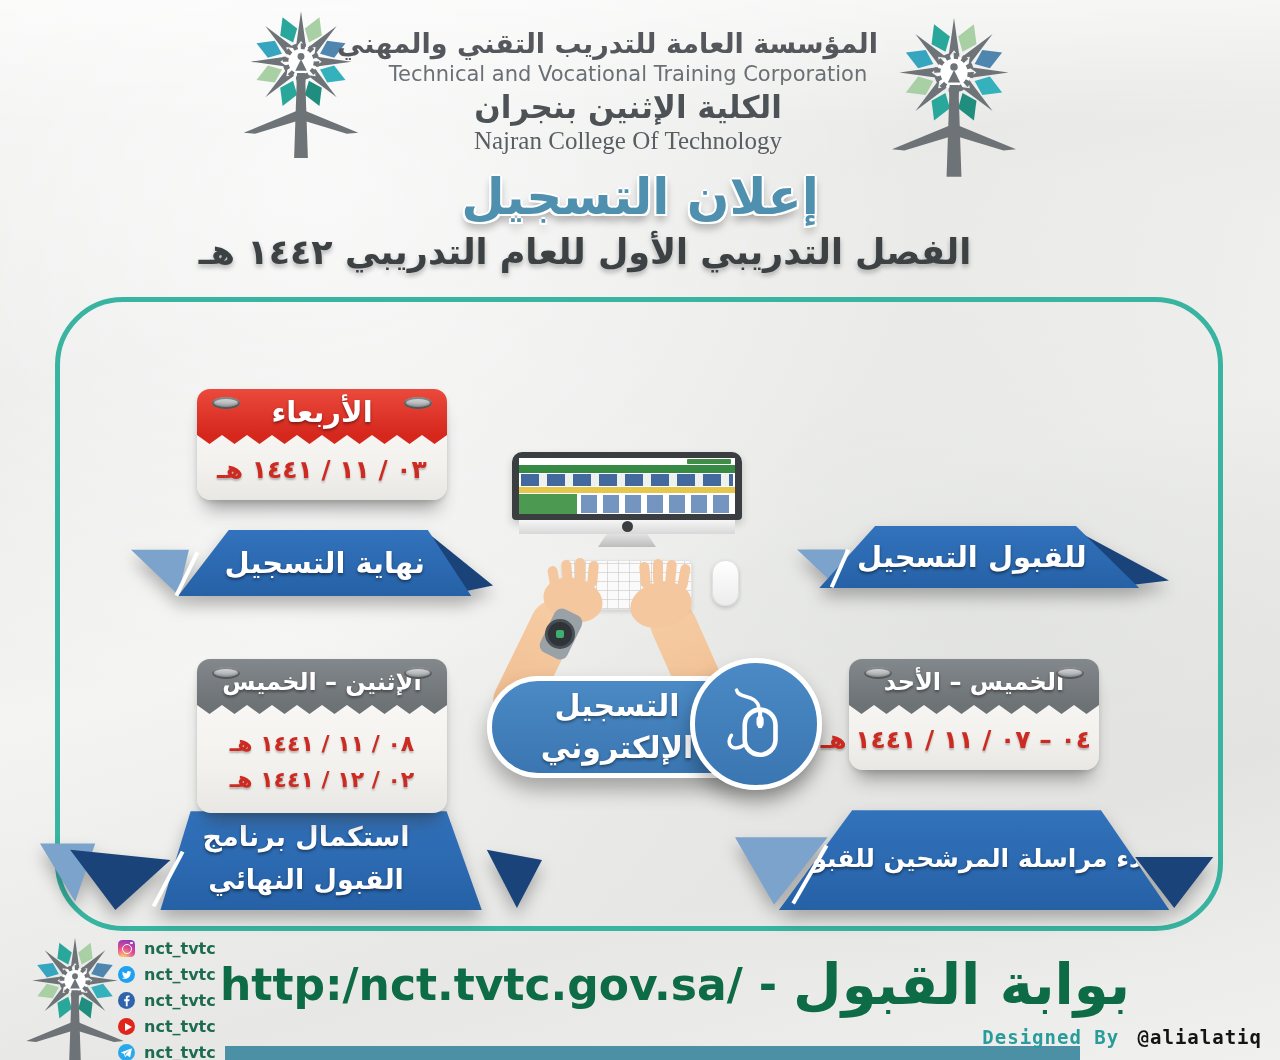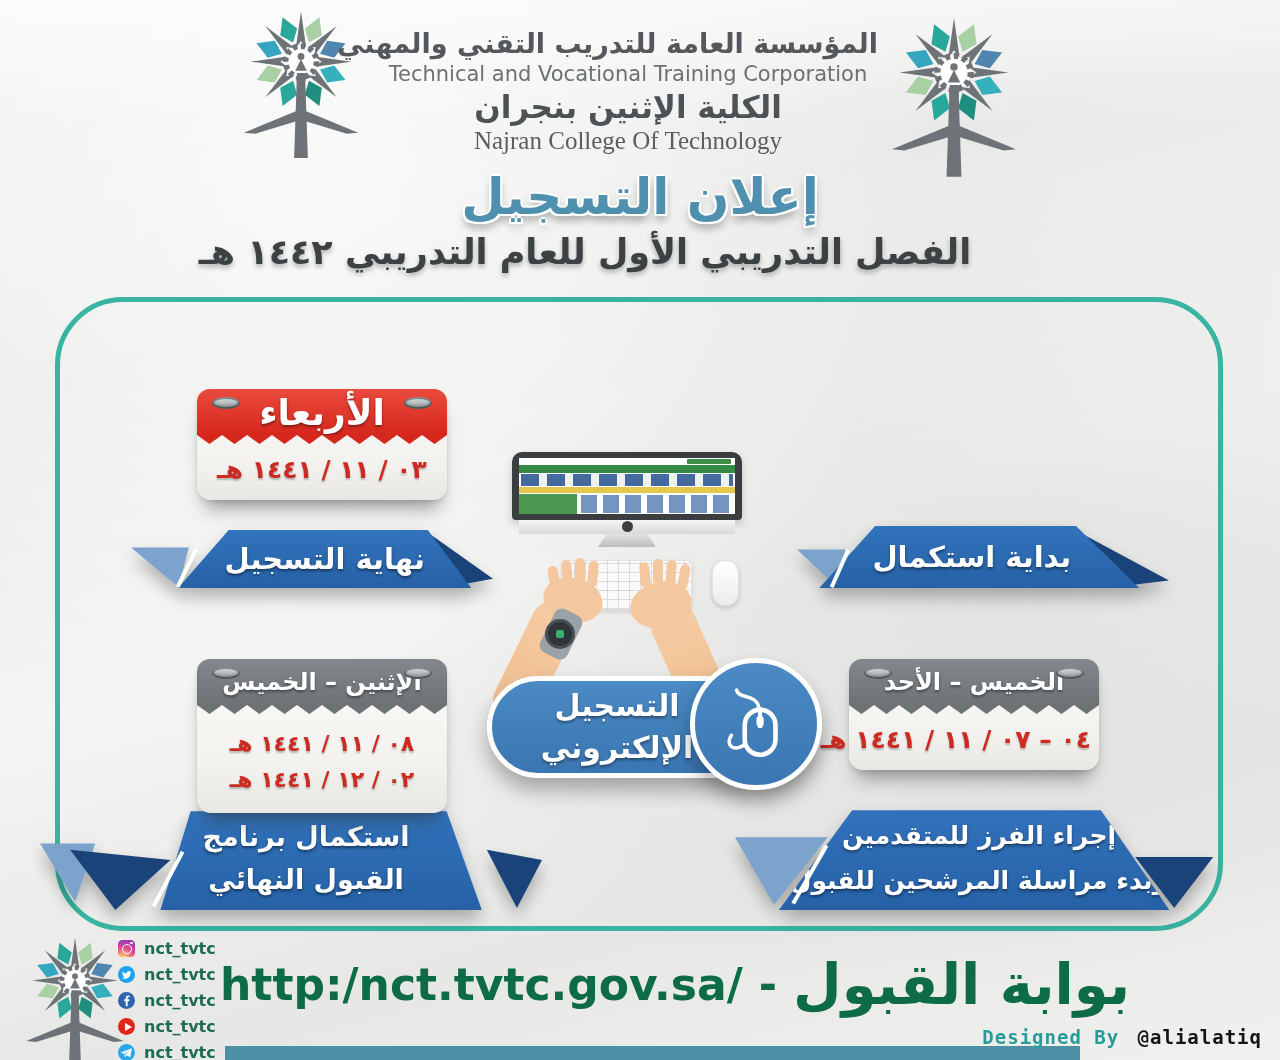--- a/index.html
+++ b/index.html
@@ -44,21 +44,21 @@
   #card-start{left:849px;top:389px;}
   #card-final{left:197px;top:659px;}
   #card-sort{left:849px;top:659px;}
   .cal-header{position:relative;height:46px;border-radius:13px 13px 0 0;
     display:flex;align-items:center;justify-content:center;}
   .cal-header.red{background:linear-gradient(#ea4a3c,#d6271d);}
   .cal-header.gray{background:linear-gradient(#83888c,#6d7275);}
   .cal-header.red .torn{color:#d6271d;}
   .cal-header.gray .torn{color:#6d7275;}
   .torn{position:absolute;left:0;top:100%;width:100%;height:9px;display:block;z-index:2;}
-  .cal-day{color:#fff;font-weight:800;font-size:36px;white-space:nowrap;
+  .cal-day{color:#fff;font-weight:800;font-size:29px;white-space:nowrap;
     text-shadow:0 2px 3px rgba(0,0,0,.4);}
   .cal-day.small{font-size:24px;}
   .rivet{position:absolute;top:8px;width:28px;height:12px;border-radius:50%;
     background:linear-gradient(#d9dcde,#989ea2);
     box-shadow:inset 0 0 0 2px rgba(35,35,35,.45),inset 0 -3px 3px rgba(0,0,0,.25);}
   .rivet.l{left:15px;}.rivet.r{right:15px;}
   .cal-body{padding:20px 8px 16px;text-align:center;}
   .cal-date{direction:rtl;color:#cd2a21;font-weight:800;font-size:25px;white-space:nowrap;
     text-shadow:0 2px 2px rgba(0,0,0,.25);}
   .cal-date.two{font-size:22px;line-height:1.55;padding-top:2px;}
@@ -68,21 +68,21 @@
   .rb{position:absolute;inset:0;}
   .rb-main{display:flex;flex-direction:column;align-items:center;justify-content:center;
     color:#fff;font-weight:800;direction:rtl;z-index:2;
     background:linear-gradient(#3273bd,#2661a6);
     text-shadow:0 2px 3px rgba(0,0,0,.45);}
   .rb-navy{background:#1a4379;z-index:1;}
   .rb-light{background:#7ba3cc;z-index:1;}
   .rb-slash{position:absolute;width:4px;background:#fff;z-index:3;}
   .rb-main span{white-space:nowrap;}
 
-  #rb-end{left:131px;top:530px;width:362px;height:58px;}
+  #rb-end{left:131px;top:530px;width:362px;height:66px;}
   #rb-end .rb-main{clip-path:polygon(27% 0,82% 0,94% 100%,13% 100%);font-size:29px;}
   #rb-end .rb-main span{padding-left:7%;}
   #rb-end .rb-navy{clip-path:polygon(81% 0,100% 84%,86% 100%);}
   #rb-end .rb-light{clip-path:polygon(0% 30%,16% 30%,13% 98%);}
   #rb-end .rb-slash{left:15%;top:30%;height:72%;transform:rotate(26deg);}
 
   #rb-start{left:797px;top:526px;width:372px;height:62px;}
   #rb-start .rb-main{clip-path:polygon(21% 0,75% 0,92% 100%,6% 100%);font-size:29px;}
   #rb-start .rb-main span{padding-right:6%;}
   #rb-start .rb-navy{clip-path:polygon(74% 4%,100% 88%,83% 100%);}
@@ -288,41 +288,40 @@
     <div class="rb rb-main">
       <span>نهاية التسجيل</span>
     </div>
     <i class="rb-slash"></i>
   </div>
 
   <div class="ribbon" id="rb-start">
     <i class="rb rb-light"></i>
     <i class="rb rb-navy"></i>
     <div class="rb rb-main">
-      <span>بداية استكمال</span>
+      <span>للقبول التسجيل</span>
     </div>
     <i class="rb-slash"></i>
   </div>
 
   <div class="ribbon" id="rb-final">
     <i class="rb rb-light"></i>
     <i class="rb rb-navy nl"></i>
     <i class="rb rb-navy nr"></i>
     <div class="rb rb-main">
       <span>استكمال برنامج</span>
       <span>القبول النهائي</span>
     </div>
     <i class="rb-slash"></i>
   </div>
 
   <div class="ribbon" id="rb-sort">
     <i class="rb rb-light"></i>
     <i class="rb rb-navy"></i>
     <div class="rb rb-main">
-      <span>إجراء الفرز للمتقدمين</span>
       <span>وبدء مراسلة المرشحين للقبول</span>
     </div>
     <i class="rb-slash"></i>
   </div>
 
   <div class="monitor-frame">
     <div class="screen">
       <div class="sc-top"></div>
         <div class="sc-chip"></div>
         <div class="sc-nav"></div>

